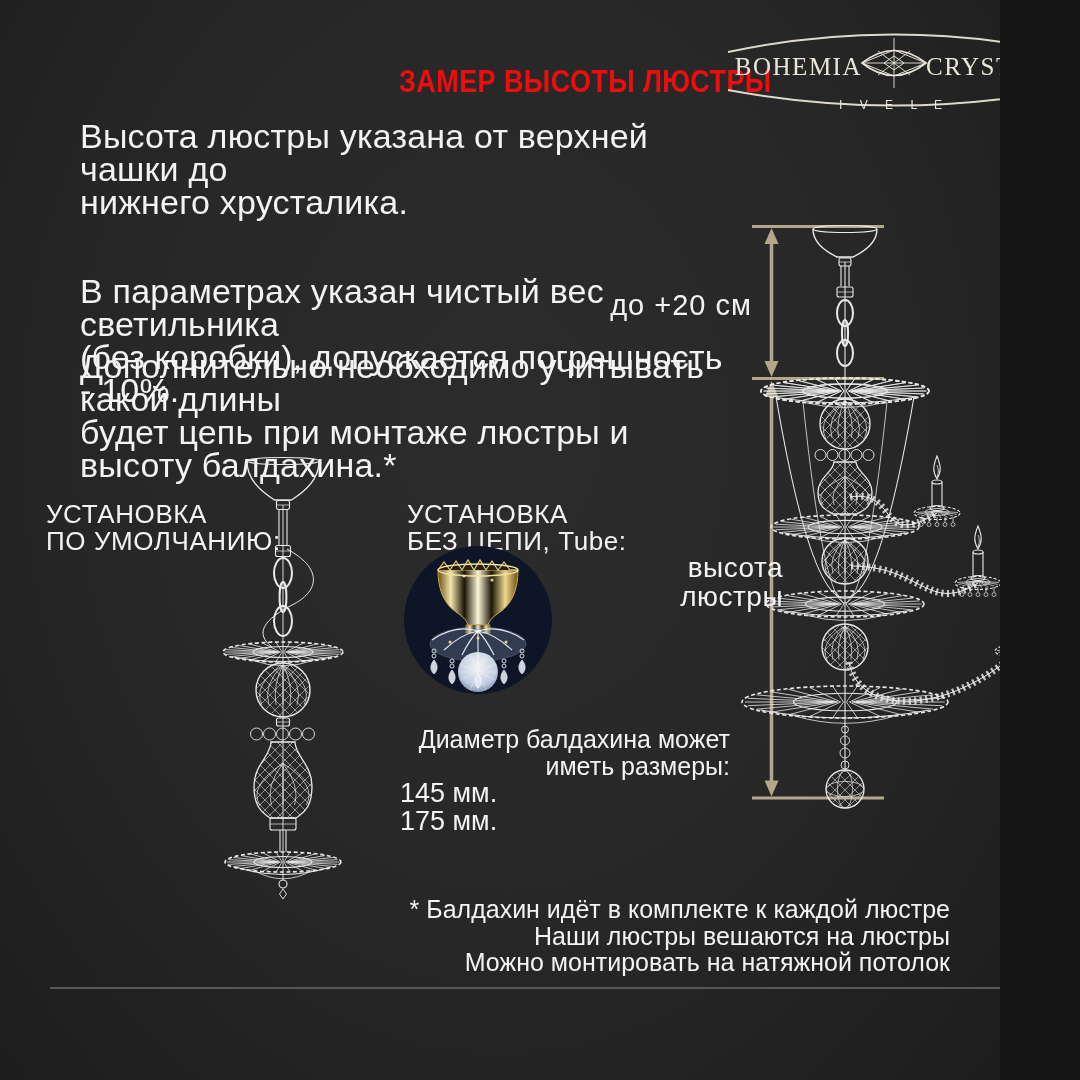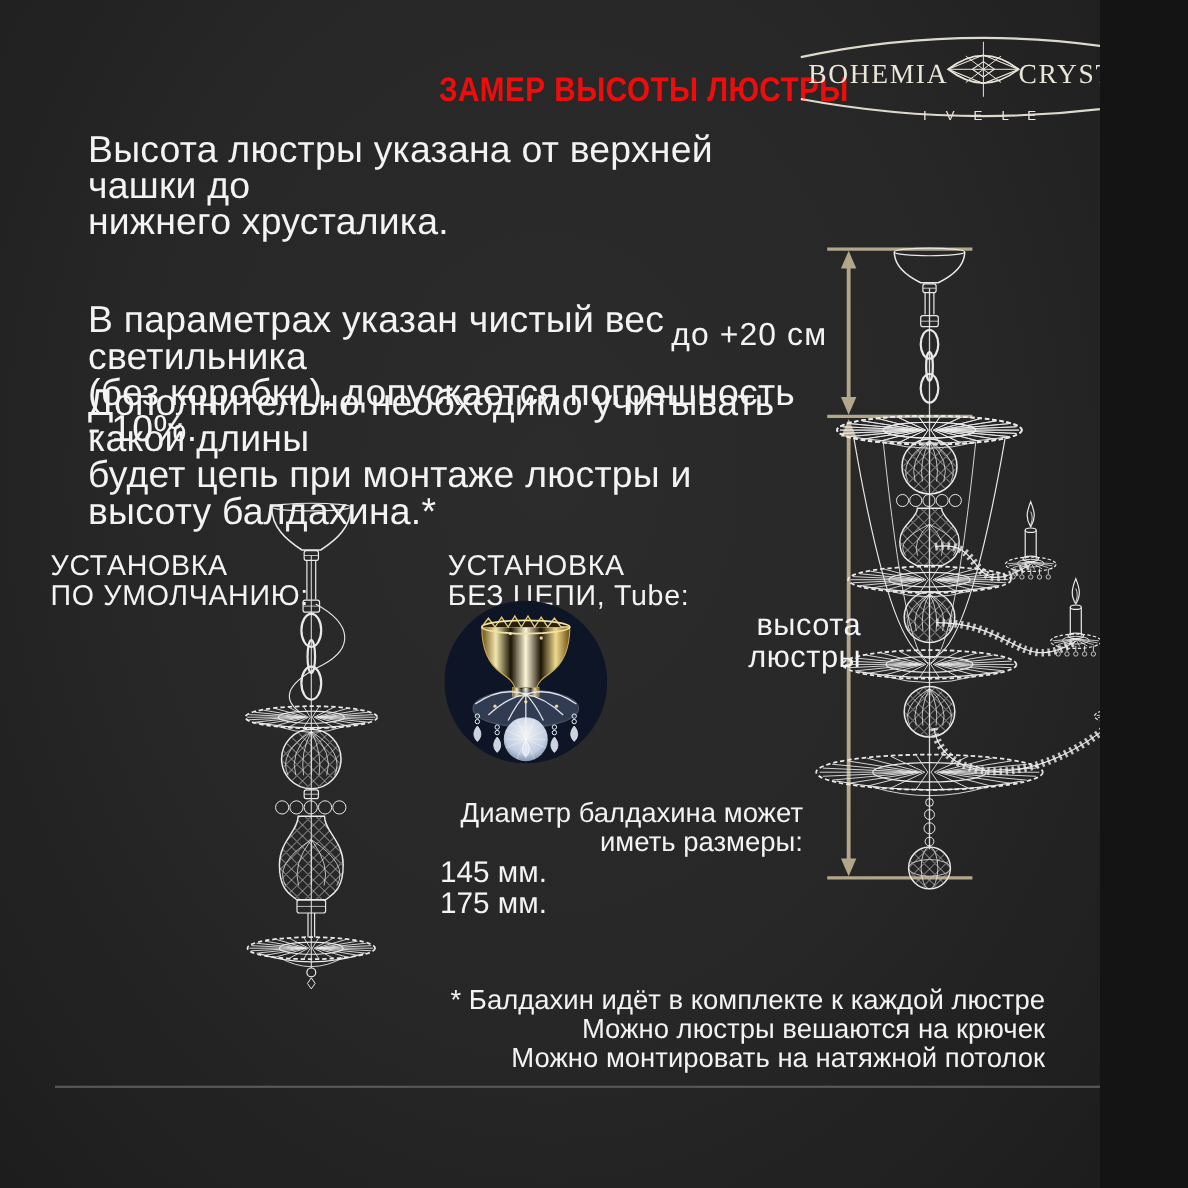--- a/index.html
+++ b/index.html
@@ -635,18 +635,18 @@
         <ellipse stroke="#e9e9e9" stroke-width="0.7" fill="none" cx="845" cy="789" rx="7.6000000000000005" ry="19"></ellipse>
       </g>
     </svg>
 
   <div class="dim-chain">до +20 см</div>
   <div class="dim-height">высота
 люстры</div>
 
   <div class="footnotes">
     <div>* Балдахин идёт в комплекте к каждой люстре</div>
-    <div>Можно люстры вешаются на крючек</div>
+    <div>Наши люстры вешаются на люстры</div>
     <div>Можно монтировать на натяжной потолок</div>
   </div>
 
   <div class="divider"></div>
 </div>
 
 </body></html>

